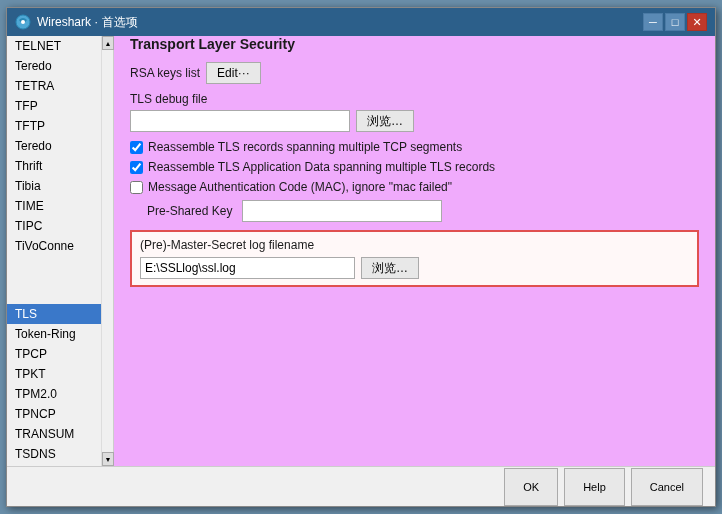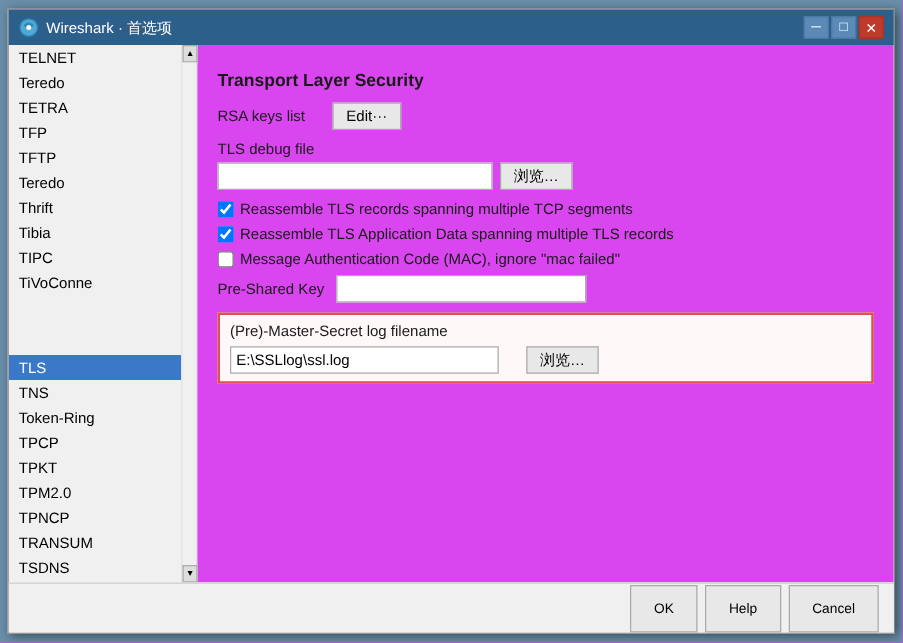--- a/index.html
+++ b/index.html
@@ -81,35 +81,35 @@
       font-size: 12px;
       color: #000;
     }
     .sidebar-item.active {
       background: #3a78c9;
       color: white;
       margin-top: 48px;
     }
     .main-panel {
       flex: 1;
-      padding: 20px 16px;
-      background: #d946ef;
+      padding: 0 16px;
+      background: #f0abfc;
       overflow-y: auto;
     }
     .section-title {
       font-size: 14px;
       font-weight: bold;
       color: #1a1a1a;
       margin-bottom: 10px;
     }
     .row {
       display: flex;
       align-items: center;
       margin-bottom: 8px;
-      gap: 22px;
+      gap: 6px;
     }
     .label {
       font-size: 12px;
       color: #1a1a1a;
       white-space: nowrap;
     }
     .btn {
       padding: 2px 10px;
       background: #e8e8e8;
       border: 1px solid #aaa;
@@ -205,27 +205,28 @@
     }
     .tls-file-row {
       display: flex;
       align-items: center;
       gap: 6px;
       margin-bottom: 8px;
     }
     .preshared-label {
       font-size: 12px;
       margin-right: 4px;
+      margin-left: 17px;
     }
     .preshared-input {
       width: 200px;
     }
     
     .sidebar-wrapper {
-      width: 151px;
+      width: 107px;
       display: flex;
       border-right: 1px solid #ccc;
       flex-shrink: 0;
     }
     .sidebar-list-area {
       flex: 1;
       overflow: hidden;
     }
   </style>
 </head>
@@ -253,24 +254,24 @@
       <div class="sidebar-list-area">
         <ul class="sidebar-list" id="sidebar-list">
             <li class="sidebar-item">TELNET</li>
             <li class="sidebar-item">Teredo</li>
             <li class="sidebar-item">TETRA</li>
             <li class="sidebar-item">TFP</li>
             <li class="sidebar-item">TFTP</li>
             <li class="sidebar-item">Teredo</li>
             <li class="sidebar-item">Thrift</li>
             <li class="sidebar-item">Tibia</li>
+            <li class="sidebar-item">TIME</li>
             <li class="sidebar-item">TIPC</li>
             <li class="sidebar-item">TiVoConne</li>
             <li class="sidebar-item active">TLS</li>
-            <li class="sidebar-item">TNS</li>
             <li class="sidebar-item">Token-Ring</li>
             <li class="sidebar-item">TPCP</li>
             <li class="sidebar-item">TPKT</li>
             <li class="sidebar-item">TPM2.0</li>
             <li class="sidebar-item">TPNCP</li>
             <li class="sidebar-item">TRANSUM</li>
             <li class="sidebar-item">TSDNS</li>
             <li class="sidebar-item">TSP</li>
           </ul>
       </div>

